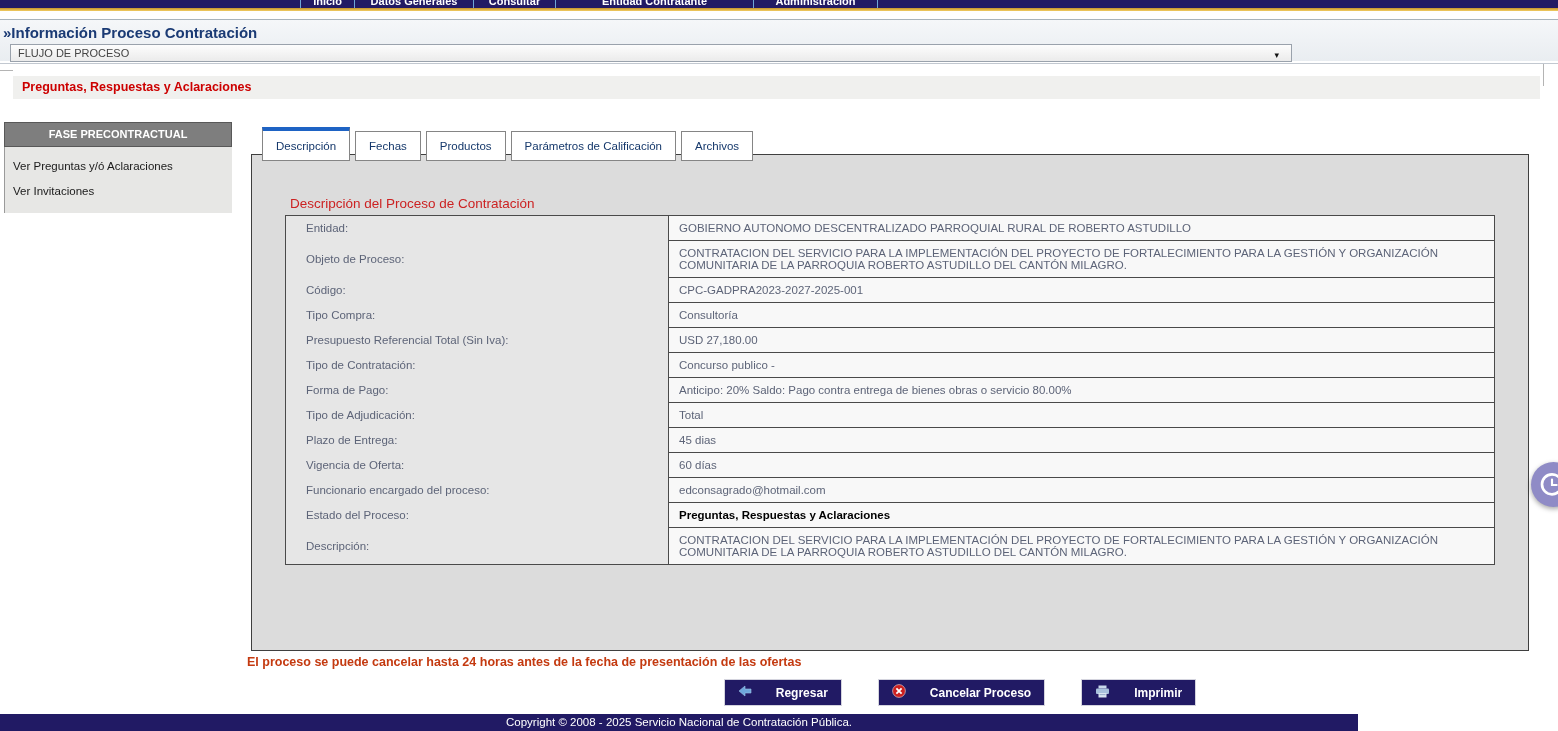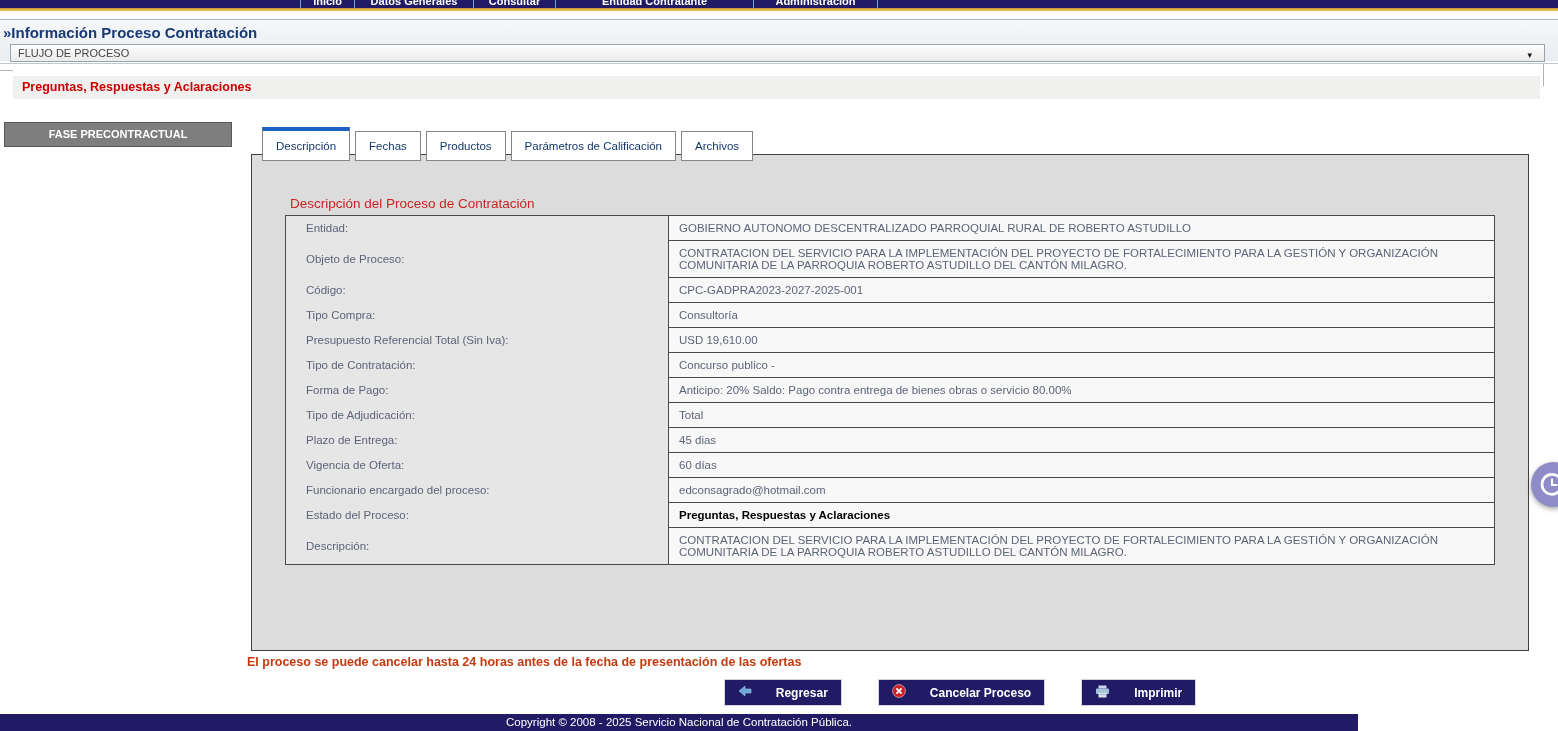--- a/index.html
+++ b/index.html
@@ -14,21 +14,21 @@
   .nav-item:last-child { border-right:1px solid #6ea6d8; }
   .goldline { position:absolute; left:0; top:8px; width:1558px; height:3px;
               background:linear-gradient(180deg,#c3922a 0%,#f3cd63 100%); z-index:5; }
 
   
   .title-band { position:absolute; left:0; top:19px; width:1558px; height:42px;
                 background:linear-gradient(180deg,#f5f7f9,#e9edf1); border-top:1px solid #a9b3bb; }
   .page-title { position:absolute; left:3px; top:0; line-height:26px; font-size:15px; font-weight:bold; color:#1a3a74; }
 
   
-  .flow-select { position:absolute; left:10px; top:44px; width:1535px; height:18px;
+  .flow-select { position:absolute; left:10px; top:44px; width:1282px; height:18px;
                  border:1px solid #9aa2ac; background:linear-gradient(180deg,#fdfdfd,#ebebeb);
                  font-size:11px; color:#444; line-height:16px; padding-left:7px; cursor:default; }
   .flow-arrow { position:absolute; right:12px; top:2px; font-size:9px; color:#111; }
   .thin-rule { position:absolute; left:0; top:63px; width:1558px; border-top:1px solid #c2c8d0; }
   .frag-left { position:absolute; left:0; top:70px; width:13px; border-top:1px solid #b4b4b4; }
   .frag-right { position:absolute; left:1543px; top:64px; width:1px; height:22px; background:#b4b4b4; }
 
   
   .status-band { position:absolute; left:13px; top:76px; width:1527px; height:23px; background:#f0f0ee; }
   .status-band span { display:block; padding-left:9px; line-height:23px; font-size:12.5px; font-weight:bold; color:#cc0000; }
@@ -102,20 +102,24 @@
 <div class="thin-rule"></div>
 <div class="frag-left"></div>
 <div class="frag-right"></div>
 
 <div class="status-band">
   <span>Preguntas, Respuestas y Aclaraciones</span>
 </div>
 
 <div class="sidebar">
   <div class="sidebar-header">FASE PRECONTRACTUAL</div>
+  <div class="sidebar-body">
+    <div class="sidebar-link">Ver Preguntas y/ó Aclaraciones</div>
+    <div class="sidebar-link">Ver Invitaciones</div>
+  </div>
 </div>
 
 <div class="panel"></div>
 
 <div class="tabs">
   <div class="tab active">Descripción</div>
   <div class="tab">Fechas</div>
   <div class="tab">Productos</div>
   <div class="tab">Parámetros de Calificación</div>
   <div class="tab">Archivos</div>
@@ -136,21 +140,21 @@
   <tr>
     <td class="lbl">Código:</td>
     <td class="val">CPC-GADPRA2023-2027-2025-001</td>
   </tr>
   <tr>
     <td class="lbl">Tipo Compra:</td>
     <td class="val">Consultoría</td>
   </tr>
   <tr>
     <td class="lbl">Presupuesto Referencial Total (Sin Iva):</td>
-    <td class="val">USD 19,610.00</td>
+    <td class="val">USD 27,180.00</td>
   </tr>
   <tr>
     <td class="lbl">Tipo de Contratación:</td>
     <td class="val">Concurso publico -</td>
   </tr>
   <tr>
     <td class="lbl">Forma de Pago:</td>
     <td class="val">Anticipo: 20% Saldo: Pago contra entrega de bienes obras o servicio 80.00%</td>
   </tr>
   <tr>

